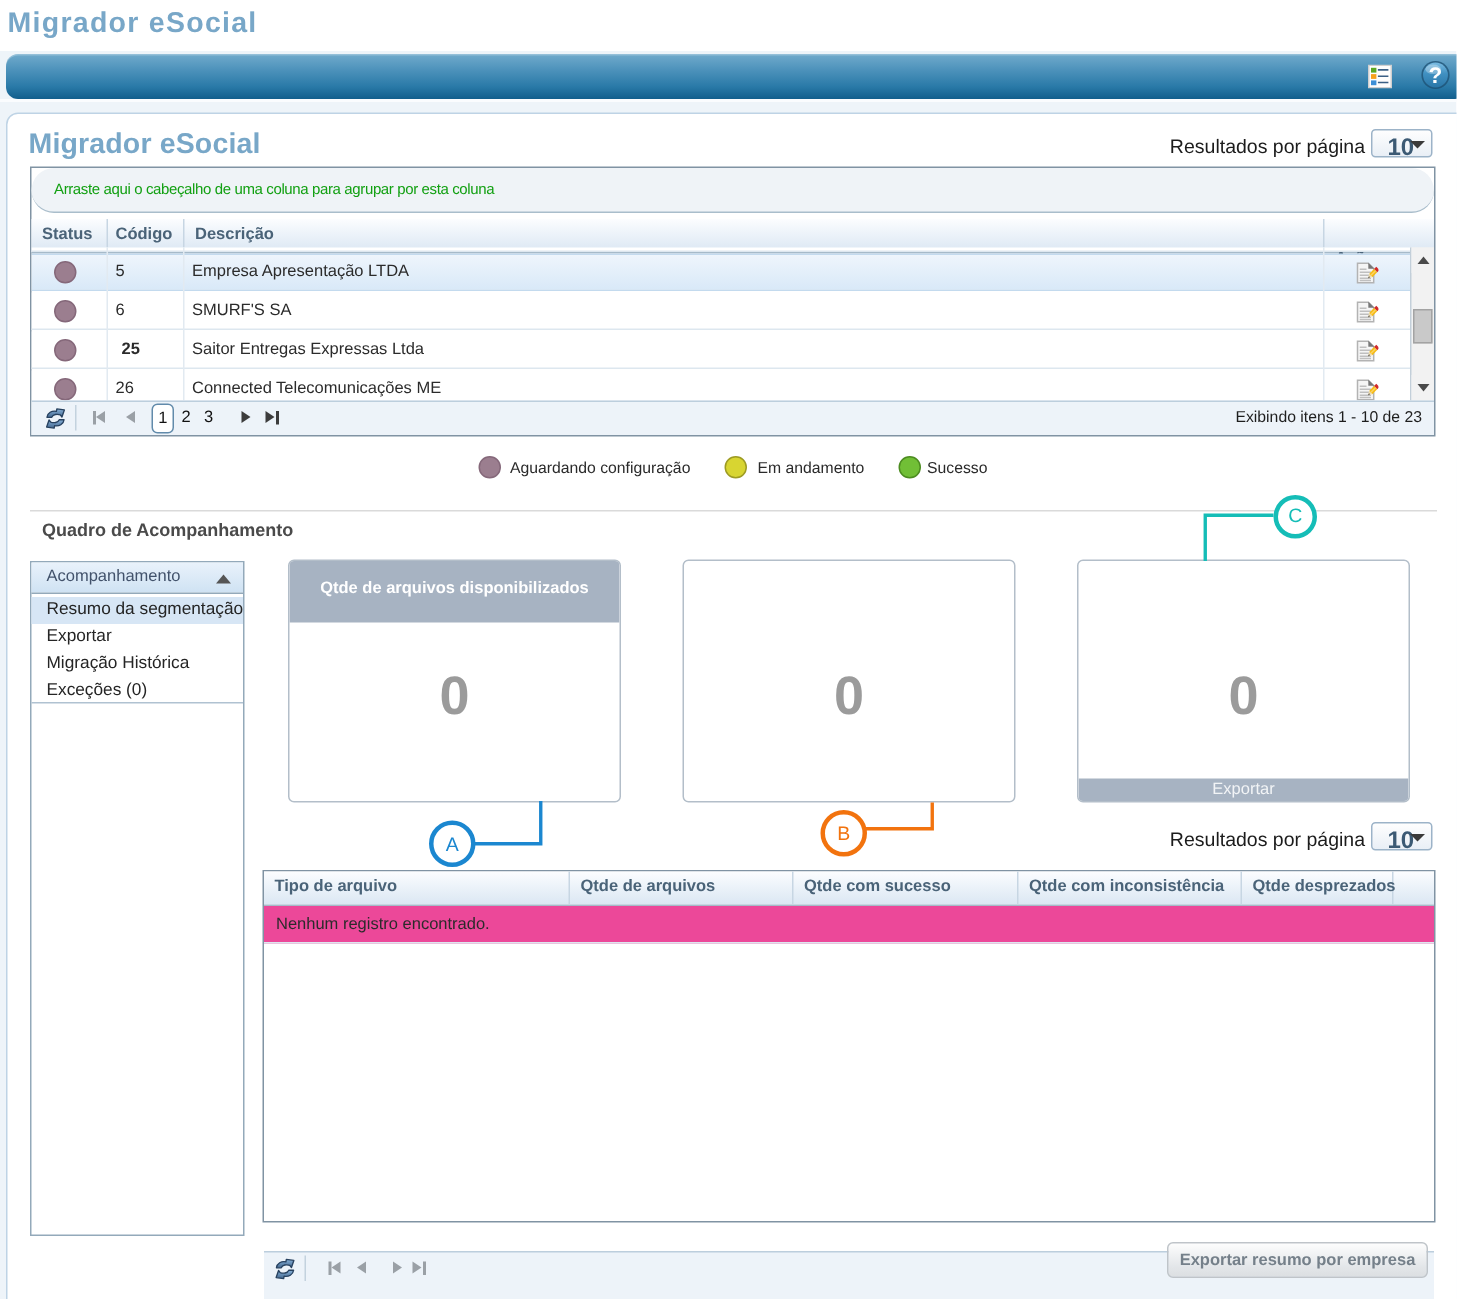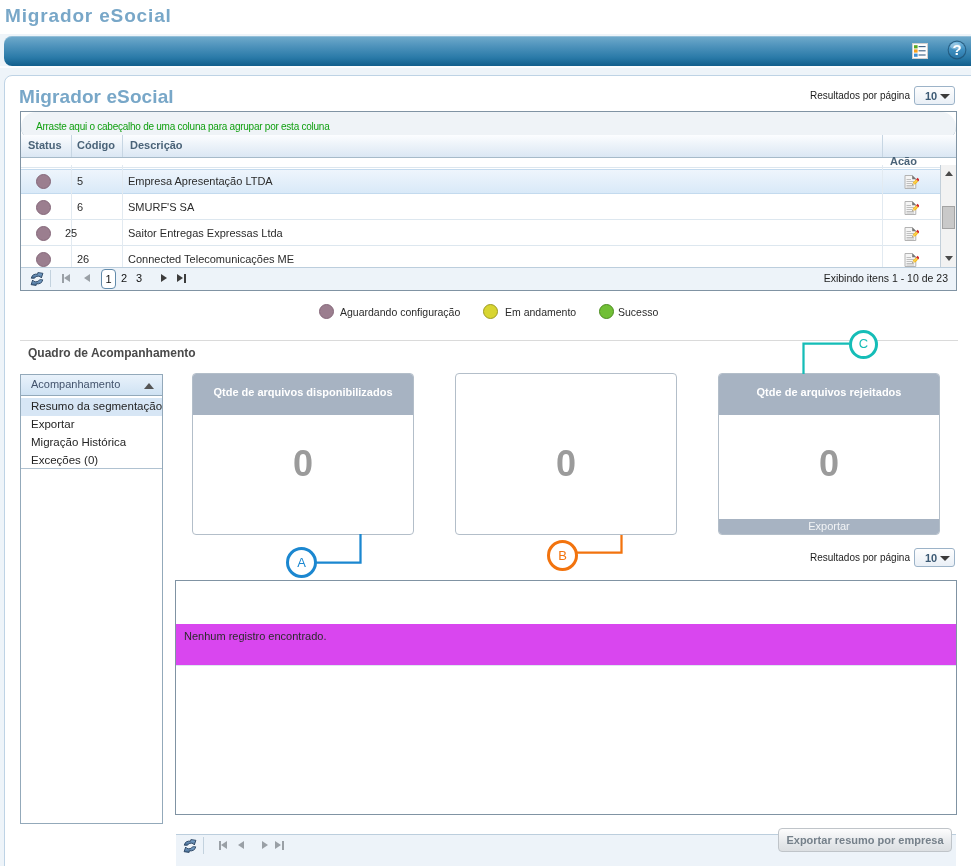--- a/index.html
+++ b/index.html
@@ -13,24 +13,24 @@
 #toolbar { left:4px; top:36px; width:974px; height:30px; border-radius:8px;
   background:linear-gradient(180deg,#71abcc 0%,#4d92bb 35%,#2a7aa8 72%,#115e8c 100%);
   box-shadow:inset 0 1px 0 rgba(255,255,255,0.25);
 }
 
 
 #panel { left:4px; top:75px; width:975px; height:820px; background:#fff;
   border:1px solid #bed3e5; border-radius:8px 0 0 0; }
 #paneltitle { left:19px; top:86px; font-size:19px; font-weight:bold; color:#78a7c8; letter-spacing:0.1px; }
 
-.rpp-label { font-size:10px; color:#1c1c1c; white-space:nowrap; }
+.rpp-label { font-size:13px; color:#1c1c1c; white-space:nowrap; }
 .select { width:41px; height:19px; border:1px solid #9cb3c8; border-radius:3px;
   background:linear-gradient(180deg,#fefefe,#e9eff6); }
-.select .num { position:absolute; left:10px; top:3px; font-size:11px; font-weight:bold; color:#3c5a74; }
+.select .num { position:absolute; left:10px; top:3px; font-size:16px; font-weight:bold; color:#3c5a74; }
 .select .arr { position:absolute; right:4px; top:7px; width:0; height:0;
   border-left:5px solid transparent; border-right:5px solid transparent; border-top:5.5px solid #3a3a3a; }
 
 
 .grid { border:1px solid #8093a3; background:#fff; }
 .groupbar { background:#eff3f7; border-bottom:1px solid #a9bdcb; color:#12a012; font-size:10px; letter-spacing:-0.25px; }
 .ghead { background:linear-gradient(180deg,#fcfdff 0%,#eef4fa 40%,#dbe7f3 100%); }
 .gh-cell { position:absolute; top:0; height:100%; border-right:1px solid #c7d6e3;
   font-size:11px; font-weight:bold; color:#4a6378; }
 .gh-cell span { position:absolute; left:7px; top:4px; white-space:nowrap; }
@@ -123,21 +123,21 @@
 <div class="abs rpp-label" id="rpp1" style="right:61px; top:90px;">Resultados por página</div>
 <div class="abs select" style="left:914px; top:86px;">
     <span class="num">10</span>
     <i class="arr"></i>
   </div>
 
 <div class="abs grid" id="grid1" style="left:20px; top:111px; width:937px; height:180px;">
   <div class="groupbar" style="position:absolute; left:0; top:0; width:100%; height:30px;border-radius:15px;">
     <span style="position:absolute; left:15px; top:9px;">Arraste aqui o cabeçalho de uma coluna para agrupar por esta coluna</span>
   </div>
-  <div class="ghead" style="position:absolute; left:0; top:23px; width:100%; height:23px; border-bottom:1px solid #a6bac9;">
+  <div class="ghead" style="position:absolute; left:0; top:34px; width:100%; height:23px; border-bottom:1px solid #a6bac9;">
     <div class="gh-cell" style="left:0; width:51px;">
         <span style="left:7px;">Status</span>
       </div>
     <div class="gh-cell" style="left:51px; width:51px;">
         <span style="left:5px;">Código</span>
       </div>
     <div class="gh-cell" style="left:102px; width:760px;">
         <span>Descrição</span>
       </div>
     <div class="gh-cell" style="left:862px; width:57px; border-right:none;margin-top:16px;">
@@ -154,21 +154,21 @@
     <div class="vline" style="left:50px;"></div>
     <div class="vline" style="left:101px;"></div>
     <div class="vline" style="left:861px;"></div>
 
     <div class="dot" style="left:15px; top:9px;"></div>
     <div class="dot" style="left:15px; top:35px;"></div>
     <div class="dot" style="left:15px; top:61px;"></div>
     <div class="dot" style="left:15px; top:87px;"></div>
     <div class="cellt" style="left:56px; top:10px;">5</div>
     <div class="cellt" style="left:56px; top:36px;">6</div>
-    <div class="cellt" style="left:44px; top:62px;">25</div>
+    <div class="cellt" style="left:60px; top:62px;font-weight:bold;">25</div>
     <div class="cellt" style="left:56px; top:88px;">26</div>
     <div class="cellt" style="left:107px; top:10px;">Empresa Apresentação LTDA</div>
     <div class="cellt" style="left:107px; top:36px;">SMURF'S SA</div>
     <div class="cellt" style="left:107px; top:62px;">Saitor Entregas Expressas Ltda</div>
     <div class="cellt" style="left:107px; top:88px;">Connected Telecomunicações ME</div>
     <div class="aicon" style="left:882px; top:9px;"><svg width="16" height="16" viewBox="0 0 16 16" style="overflow:hidden;">
           <path d="M2 1.5 H9.2 L12.8 5 V14.5 H2 Z" fill="#f5f5f5" stroke="#b3b3b3" stroke-width="1"></path>
           <path d="M9.2 1.2 L13.2 5.2 L9.2 5.2 Z" fill="#777"></path>
           <g stroke="#bfbfbf" stroke-width="1">
             <line x1="3.5" y1="5.5" x2="8" y2="5.5"></line>
@@ -317,42 +317,59 @@
 </div>
 
 <div class="card" style="left:192px;">
   <div class="chead">Qtde de arquivos disponibilizados</div>
   <div class="zero">0</div>
 </div>
 <div class="card" style="left:455px;">
   <div class="zero">0</div>
 </div>
 <div class="card" style="left:718px;">
-  <div class="chead">Qtde de arquivos rejeitados</div>
   <div class="zero">0</div>
   <div class="cfoot">Exportar</div>
 </div>
 
 <svg class="abs" width="971" height="866" style="left:0;top:0; pointer-events:none;">
   <polyline points="316,562.5 360.5,562.5 360.5,534" fill="none" stroke="#1b87d0" stroke-width="2.25"></polyline>
   <polyline points="577,552.5 621.5,552.5 621.5,535" fill="none" stroke="#f2730e" stroke-width="2.25"></polyline>
   <polyline points="849,343.5 803.5,343.5 803.5,374" fill="none" stroke="#15bdb7" stroke-width="2.25"></polyline>
 </svg>
 <div class="badge" style="left:286px; top:547px; border:3px solid #1b87d0; color:#1b87d0; line-height:25px;">A</div>
 <div class="badge" style="left:547px; top:540px; border:3px solid #f2730e; color:#f2730e; line-height:25px;">B</div>
 <div class="badge" style="left:849px; top:330px; width:29px; height:29px; border:3px solid #15bdb7; color:#15bdb7; line-height:22px;">C</div>
 
 <div class="abs rpp-label" style="right:61px; top:552px;">Resultados por página</div>
 <div class="abs select" style="left:914px; top:548px;">
     <span class="num">10</span>
     <i class="arr"></i>
   </div>
 
 <div class="abs grid" id="grid2" style="left:175px; top:580px; width:782px; height:235px;">
-  <div style="position:absolute; left:0; top:23px; width:100%; height:42px; border-bottom:1px solid #dde7ef; background:#d946ef;margin-top:20px;">
+  <div class="ghead" style="position:absolute; left:0; top:0; width:100%; height:23px; border-bottom:1px solid #a6bac9;">
+    <div class="gh-cell" style="left:0; width:204px;">
+        <span>Tipo de arquivo</span>
+      </div>
+    <div class="gh-cell" style="left:204px; width:149px;">
+        <span>Qtde de arquivos</span>
+      </div>
+    <div class="gh-cell" style="left:353px; width:150px;">
+        <span>Qtde com sucesso</span>
+      </div>
+    <div class="gh-cell" style="left:503px; width:149px;">
+        <span>Qtde com inconsistência</span>
+      </div>
+    <div class="gh-cell" style="left:652px; width:101px;">
+        <span>Qtde desprezados</span>
+      </div>
+    <div class="gh-cell" style="left:753px; width:26px; border-right:none;"></div>
+  </div>
+  <div style="position:absolute; left:0; top:23px; width:100%; height:25px; border-bottom:1px solid #dde7ef; background:#ec4899;">
     <div class="cellt" style="left:8px; top:6px;">Nenhum registro encontrado.</div>
   </div>
   <div class="pager" style="position:absolute; left:0; top:210px; width:100%; height:36px;margin-top:43px;">
     <div style="position:absolute; left:6px; top:3px; width:16px; height:16px;"><svg width="16" height="16" viewBox="0 0 16 16">
           <defs>
             <linearGradient id="rg1" x1="0" y1="0" x2="0" y2="1">
               <stop offset="0" stop-color="#86b0d8"></stop>
               <stop offset="1" stop-color="#44688f"></stop>
             </linearGradient>
           </defs>

